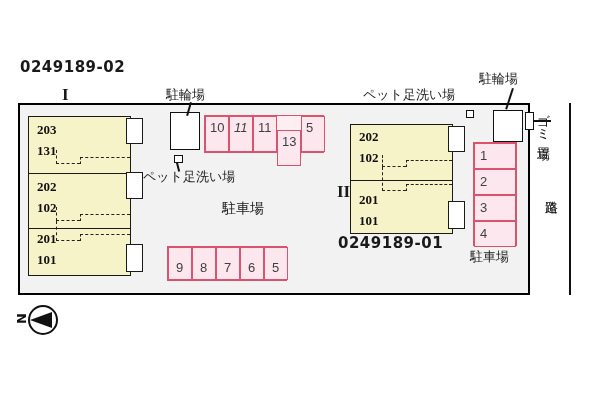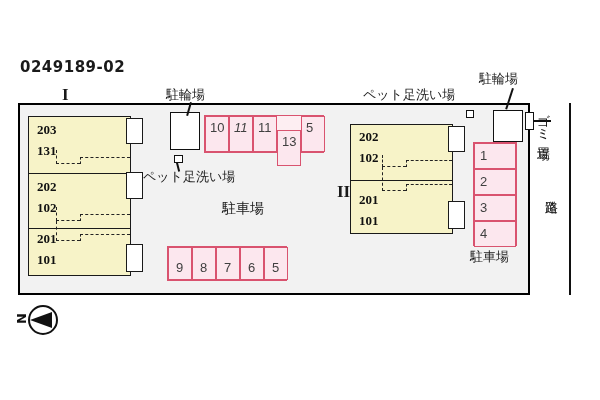--- a/index.html
+++ b/index.html
@@ -181,20 +181,21 @@
   <div class="abs dash-v" style="left:382px;top:167px;height:24px;"></div>
   <div class="abs dash-h" style="left:382px;top:190px;width:24px;"></div>
   <div class="abs dash-h" style="left:406px;top:184px;width:46px;"></div>
   <div class="abs dash-v" style="left:406px;top:184px;height:7px;"></div>
 
   <div class="abs balcony" style="left:448px;top:126px;width:17px;height:26px;"></div>
   <div class="abs balcony" style="left:448px;top:201px;width:17px;height:28px;"></div>
 
   <div class="abs roman" style="left:325px;top:182px;margin-left:12px;">II</div>
 
+  <div class="abs code" style="left:338px;top:234px;">0249189-01</div>
 
   <div class="abs lot" style="left:204px;top:115px;width:120px;height:38px;">
     <div class="stall" style="left:0;top:0;width:24px;height:100%;">
       <span style="left:4px;top:3px;">10</span>
     </div>
     <div class="stall" style="left:24px;top:0;width:24px;height:100%;">
       <span style="left:4px;top:3px;font-style:italic;">11</span>
     </div>
     <div class="stall" style="left:48px;top:0;width:24px;height:100%;">
       <span style="left:4px;top:3px;">11</span>

